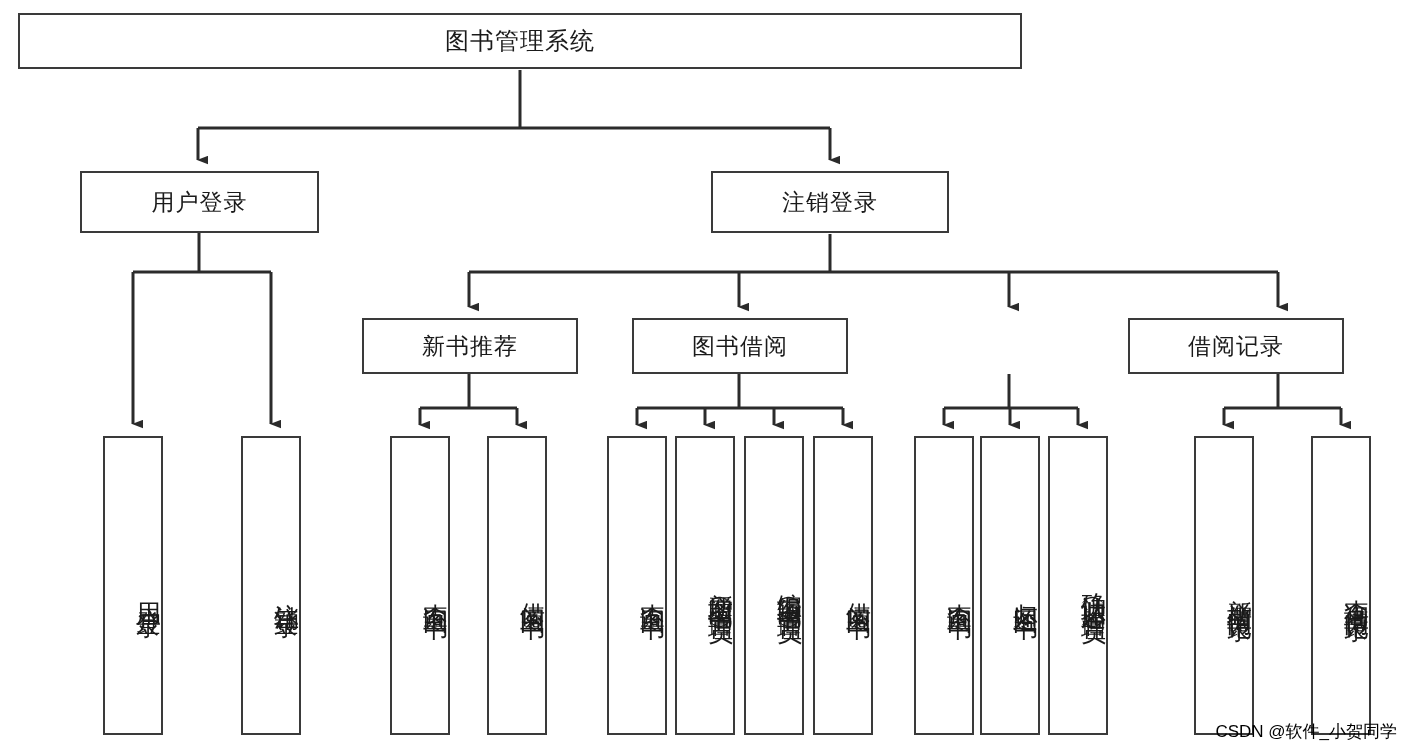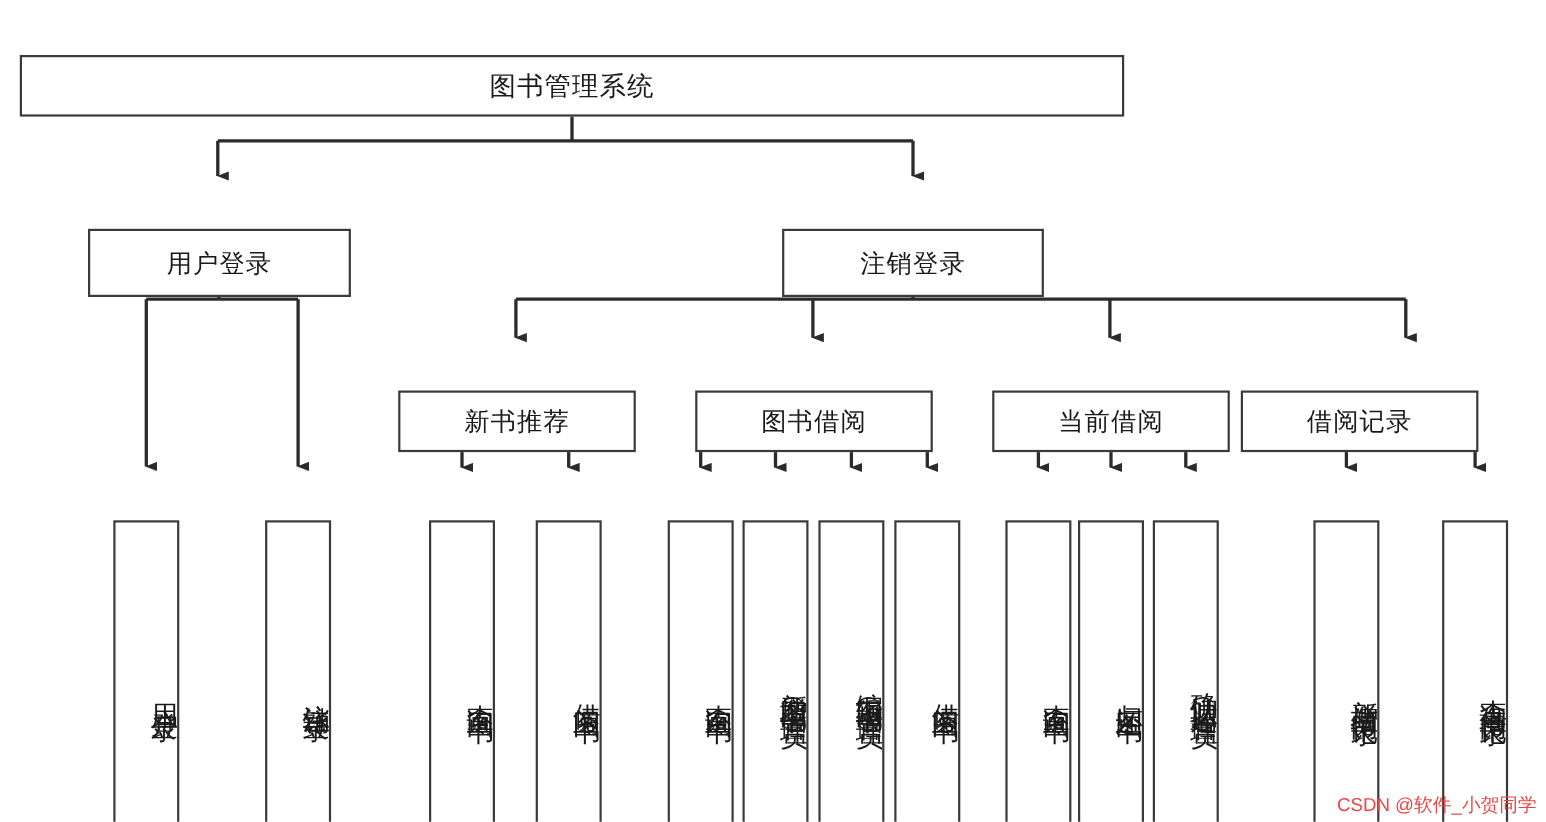--- a/index.html
+++ b/index.html
@@ -8,21 +8,20 @@
     width:1405px;height:747px;position:relative;overflow:hidden;
   }
   #canvas{position:absolute;left:0;top:0;width:1405px;height:747px;}
   .node{
     position:absolute;
     box-sizing:border-box;
     background:#ffffff;
     border:2px solid #3a3a3a;
     display:flex;align-items:center;justify-content:center;
     color:#1a1a1a;
-    margin-top:37px;
   }
   .node.h{
     font-size:23px;
     letter-spacing:1px;
   }
   .node.root{font-size:24px;}
   .node.v{
     writing-mode:vertical-rl;
     text-orientation:upright;
     font-size:25px;
@@ -35,21 +34,21 @@
     writing-mode:vertical-rl;
     text-orientation:upright;
     line-height:1.0;
     white-space:nowrap;
   }
   svg.links{position:absolute;left:0;top:0;width:1405px;height:747px;pointer-events:none;}
   .watermark{
     position:absolute;
     right:8px;bottom:4px;
     font-size:17px;
-    color:#ef4444;
+    color:#000000;
     white-space:nowrap;
   }
 </style>
 </head>
 <body>
 
 <div id="canvas">
 
   <svg class="links" viewBox="0 0 1405 747">
     <defs>
@@ -111,23 +110,20 @@
   <div class="node h" style="left:711px;top:171px;width:238px;height:62px;">
     <span class="lbl">注销登录</span>
   </div>
 
   <div class="node h" style="left:362px;top:318px;width:216px;height:56px;">
     <span class="lbl">新书推荐</span>
   </div>
   <div class="node h" style="left:632px;top:318px;width:216px;height:56px;">
     <span class="lbl">图书借阅</span>
   </div>
-  <div class="node h" style="left:902px;top:318px;width:216px;height:56px;">
-    <span class="lbl">当前借阅</span>
-  </div>
   <div class="node h" style="left:1128px;top:318px;width:216px;height:56px;">
     <span class="lbl">借阅记录</span>
   </div>
 
   <div class="node v" style="left:103px;top:436px;width:60px;height:299px;">
     <span class="lbl">用户登录</span>
   </div>
   <div class="node v" style="left:241px;top:436px;width:60px;height:299px;">
     <span class="lbl">注销登录</span>
   </div>

